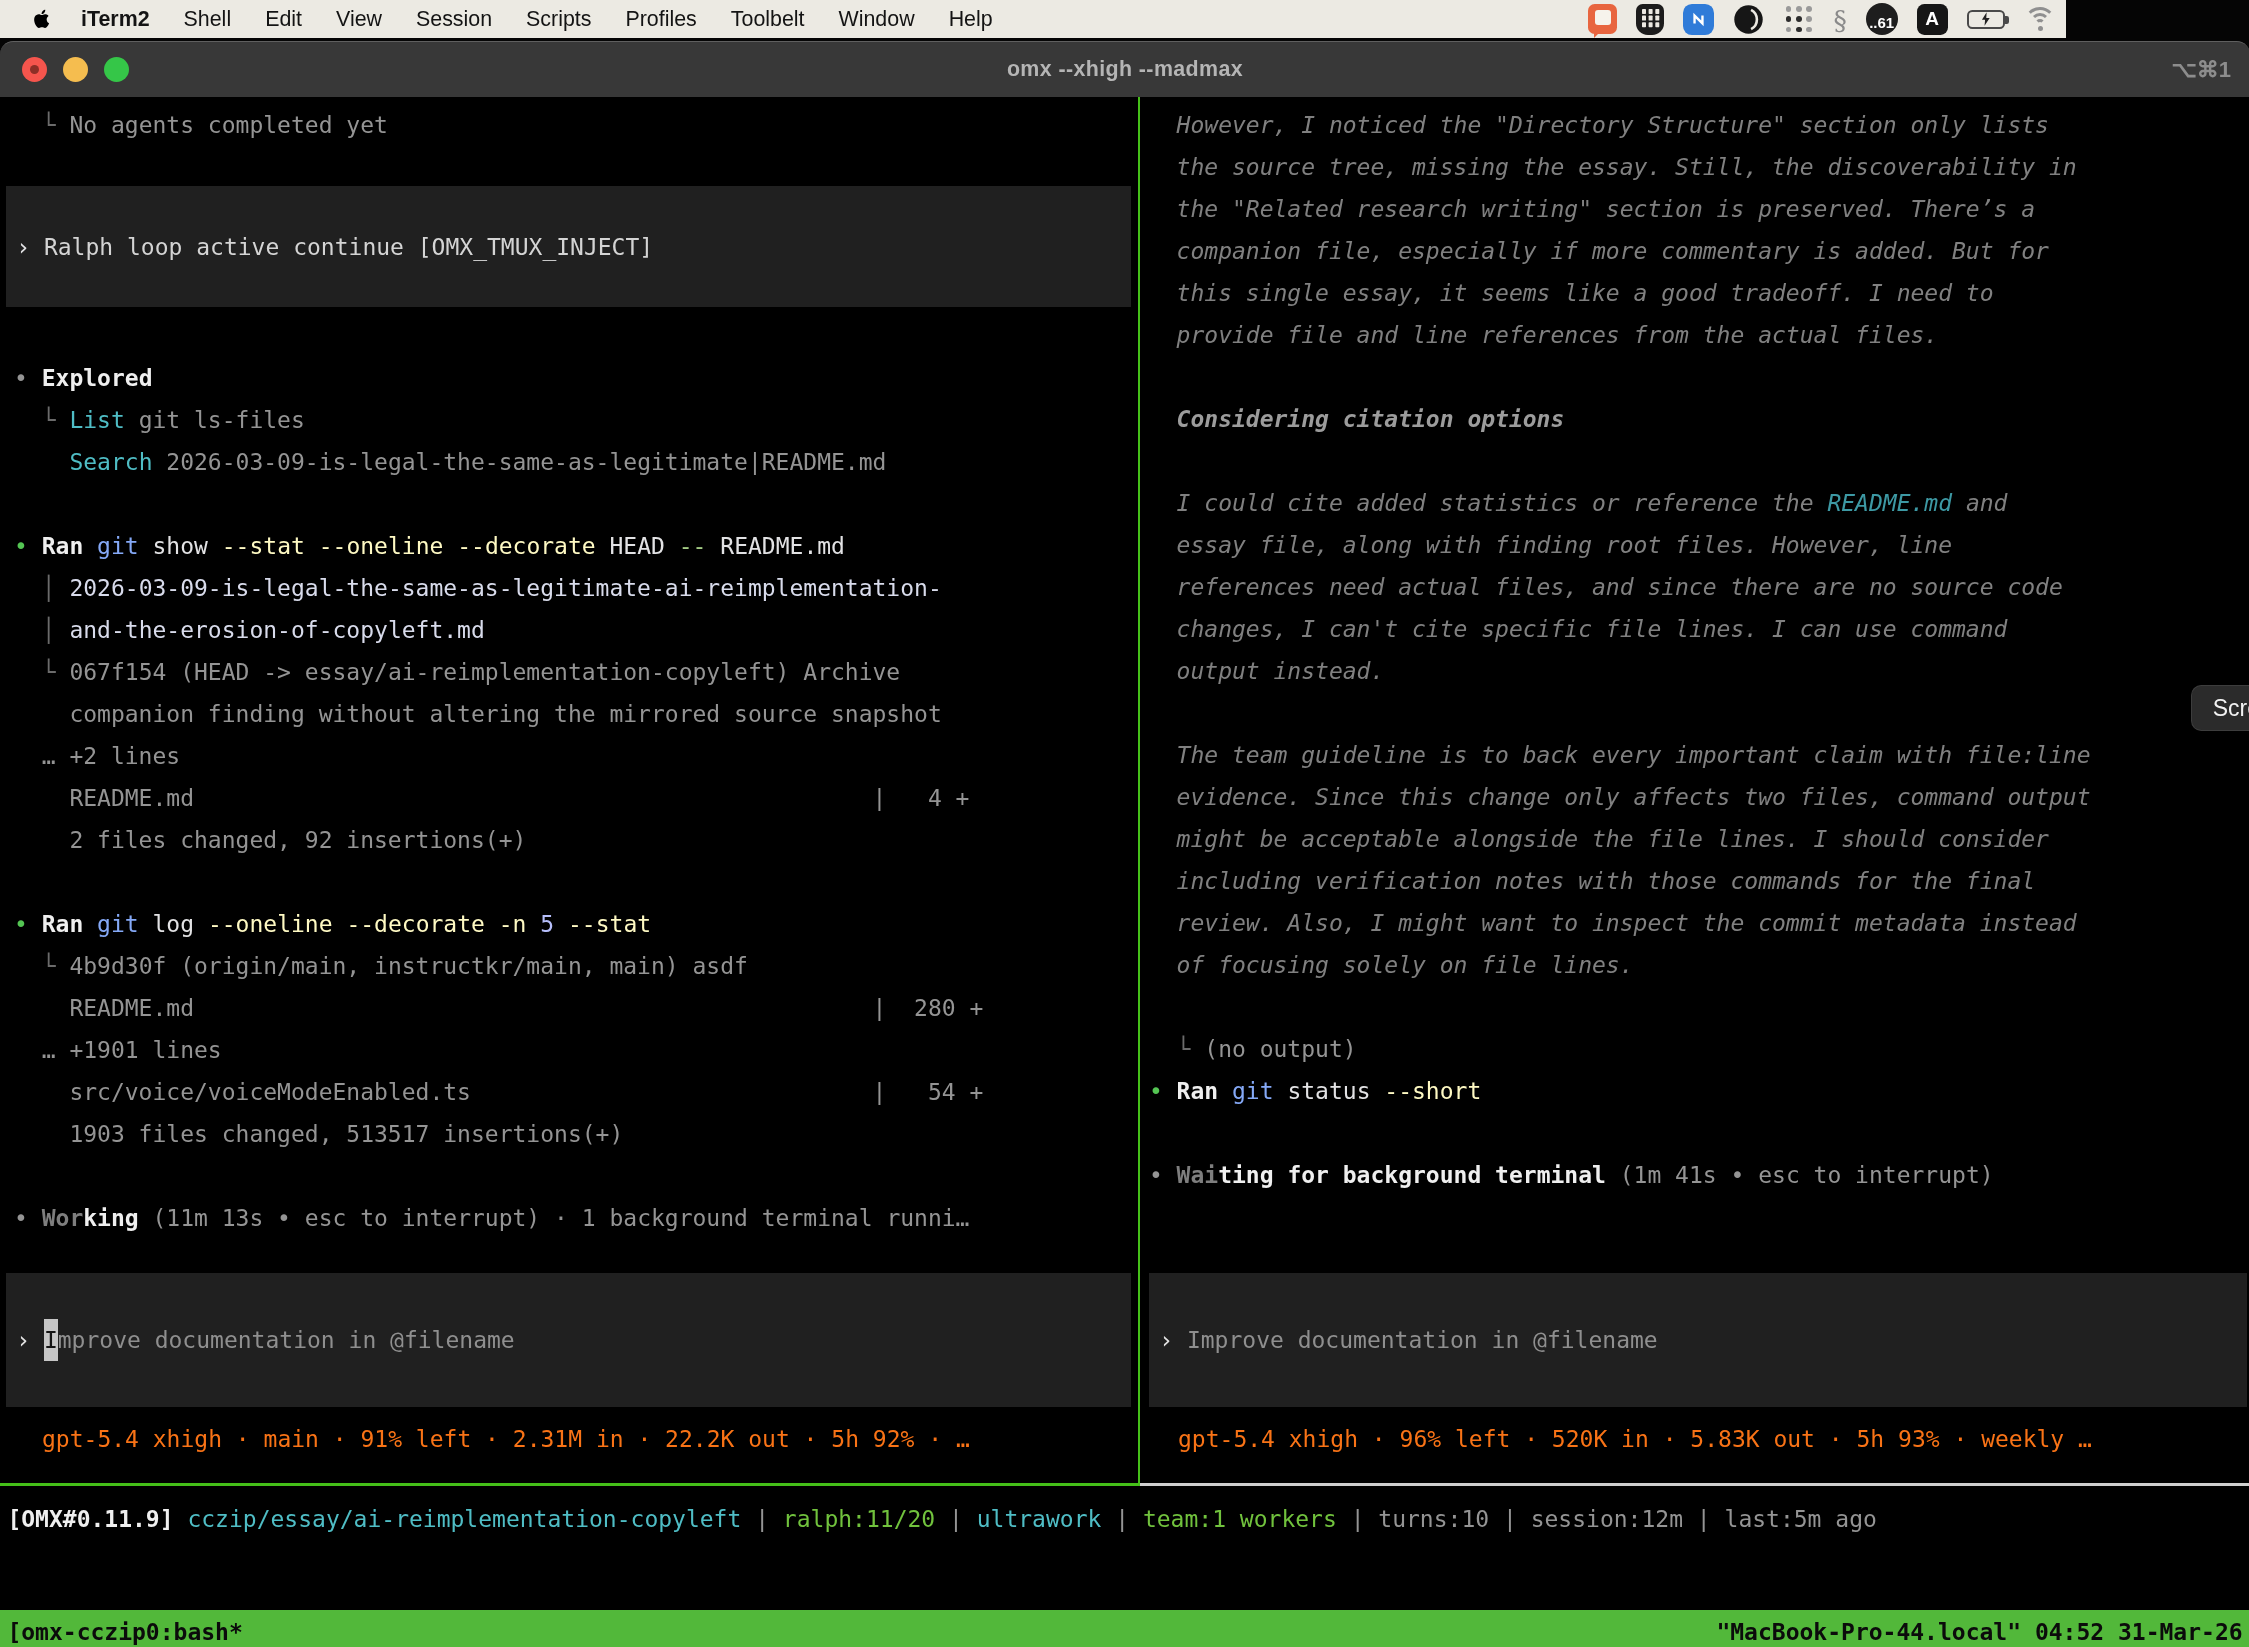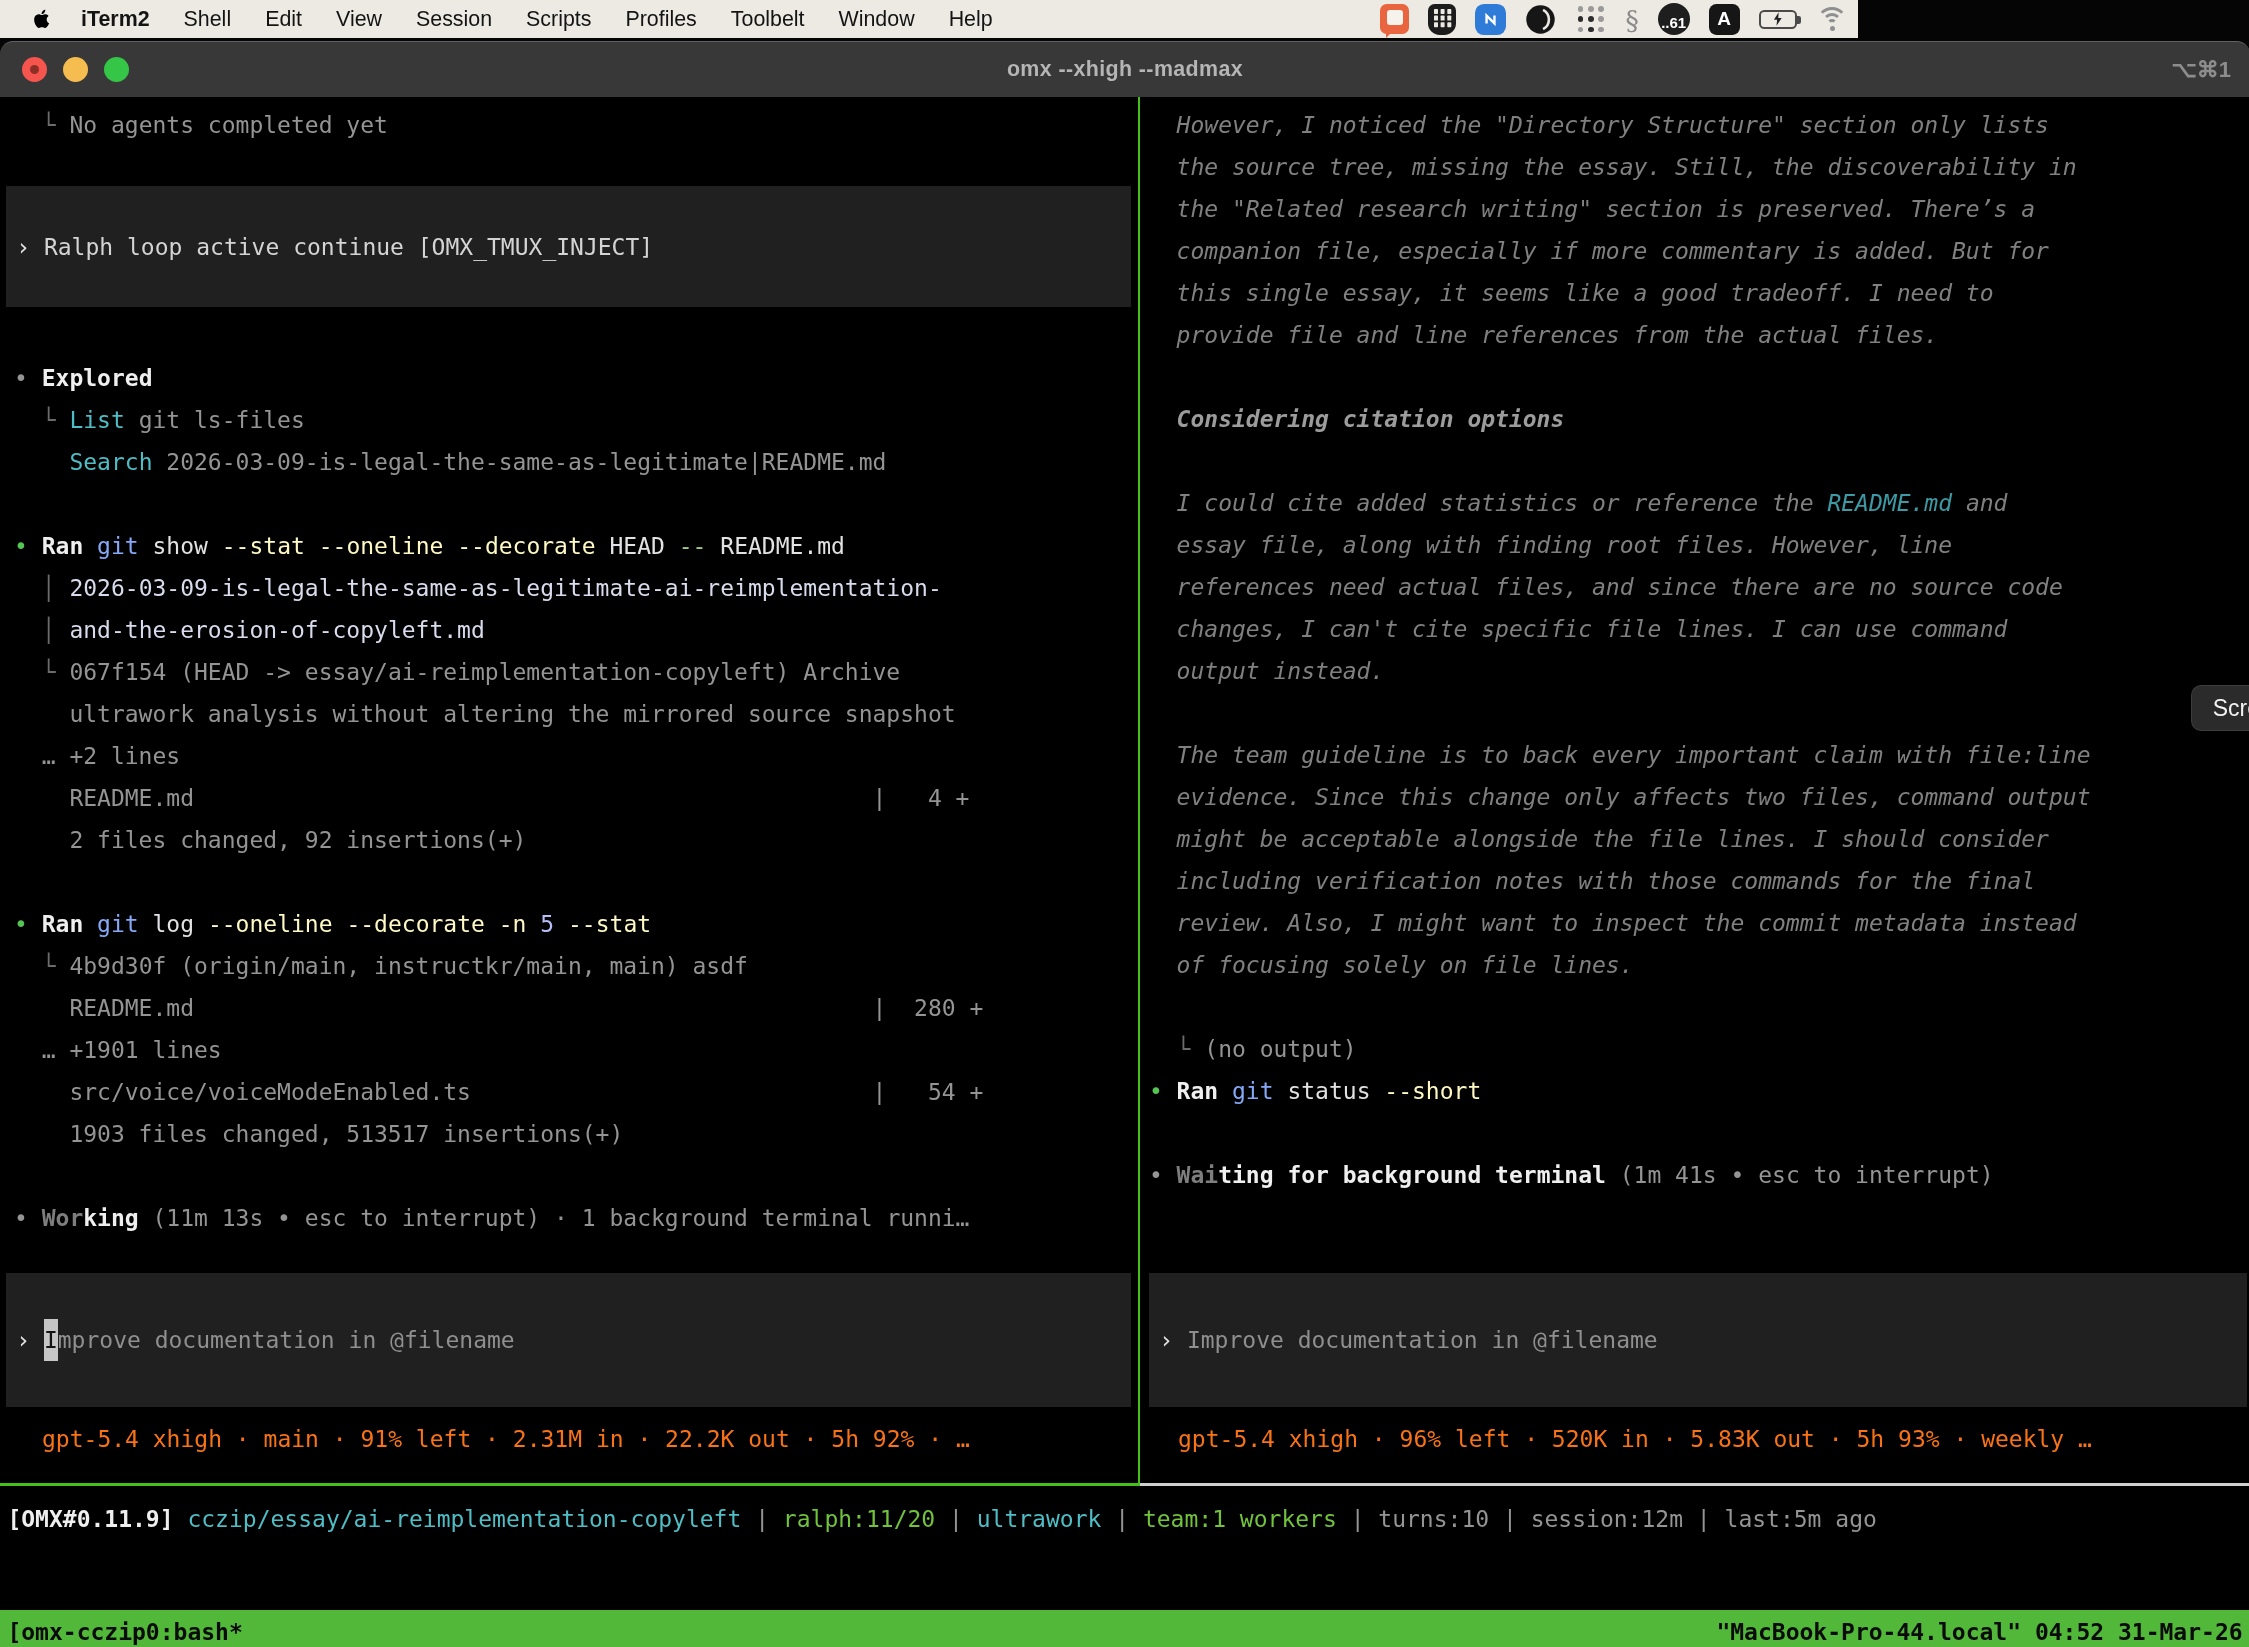--- a/index.html
+++ b/index.html
@@ -1,20 +1,20 @@
 <!DOCTYPE html>
 <html style="font-size:11.8px"><head>
 <meta charset="utf-8">
 <style>
   * { margin:0; padding:0; box-sizing:border-box; }
   html,body { width:2250px; height:1648px; background:#050505; overflow:hidden;
     font-family:"DejaVu Sans Mono","Liberation Mono",monospace; }
 
   
-  .menubar { position:absolute; left:0; top:0; width:1858px; height:38px;
+  .menubar { position:absolute; left:0; top:0; width:2066px; height:38px;
     background:#eceae3; display:flex; align-items:center;
     font-family:"Liberation Sans",sans-serif; font-size:21.4px; color:#141414; }
   .apple { width:22px; height:25px; margin-left:31px; display:flex; align-items:center; }
   .apple svg { width:22px; height:22px; fill:#000; }
   .menu-items { display:flex; align-items:center; margin-left:28px; gap:34px; }
   .menu-item { white-space:nowrap; }
   .menu-item.first { font-weight:bold; }
   .menu-status { position:absolute; right:10.3px; top:0; height:38px;
     display:flex; align-items:center; gap:19px; }
   .mi { display:flex; align-items:center; justify-content:center; }
@@ -215,21 +215,21 @@
     <div class="tui-box box-ralph"><span class="s-w">› </span><span class="s-lt">Ralph loop active continue [OMX_TMUX_INJECT]</span></div>
     <div class="lines-block" style="top:260px">
         <div class="t-line"><span class="s-g">• </span><span class="s-wb">Explored</span></div>
         <div class="t-line"><span class="s-d">  └ </span><span class="s-c">List</span><span class="s-g"> git ls-files</span></div>
         <div class="t-line"><span class="s-g">    </span><span class="s-c">Search</span><span class="s-g"> 2026-03-09-is-legal-the-same-as-legitimate|README.md</span></div>
         <div class="t-line">&nbsp;</div>
         <div class="t-line"><span class="s-grn">• </span><span class="s-wb">Ran</span><span class="s-g"> </span><span class="s-b">git</span><span class="s-w"> show </span><span class="s-p">--stat</span><span class="s-w"> </span><span class="s-p">--oneline</span><span class="s-w"> </span><span class="s-p">--decorate</span><span class="s-w"> HEAD </span><span class="s-sg">--</span><span class="s-w"> README.md</span></div>
         <div class="t-line"><span class="s-d">  │ </span><span class="s-cmd">2026-03-09-is-legal-the-same-as-legitimate-ai-reimplementation-</span></div>
         <div class="t-line"><span class="s-d">  │ </span><span class="s-cmd">and-the-erosion-of-copyleft.md</span></div>
         <div class="t-line"><span class="s-d">  └ </span><span class="s-g">067f154 (HEAD -&gt; essay/ai-reimplementation-copyleft) Archive</span></div>
-        <div class="t-line"><span class="s-g">    ultrawork analysis without altering the mirrored source snapshot</span></div>
+        <div class="t-line"><span class="s-g">    companion finding without altering the mirrored source snapshot</span></div>
         <div class="t-line"><span class="s-g">  … +2 lines</span></div>
         <div class="t-line"><span class="s-g">    README.md                                                 |   4 +</span></div>
         <div class="t-line"><span class="s-g">    2 files changed, 92 insertions(+)</span></div>
         <div class="t-line">&nbsp;</div>
         <div class="t-line"><span class="s-grn">• </span><span class="s-wb">Ran</span><span class="s-g"> </span><span class="s-b">git</span><span class="s-w"> log </span><span class="s-p">--oneline</span><span class="s-w"> </span><span class="s-p">--decorate</span><span class="s-w"> </span><span class="s-p">-n</span><span class="s-w"> </span><span class="s-pe">5</span><span class="s-w"> </span><span class="s-p">--stat</span></div>
         <div class="t-line"><span class="s-d">  └ </span><span class="s-g">4b9d30f (origin/main, instructkr/main, main) asdf</span></div>
         <div class="t-line"><span class="s-g">    README.md                                                 |  280 +</span></div>
         <div class="t-line"><span class="s-g">  … +1901 lines</span></div>
         <div class="t-line"><span class="s-g">    src/voice/voiceModeEnabled.ts                             |   54 +</span></div>
         <div class="t-line"><span class="s-g">    1903 files changed, 513517 insertions(+)</span></div>

